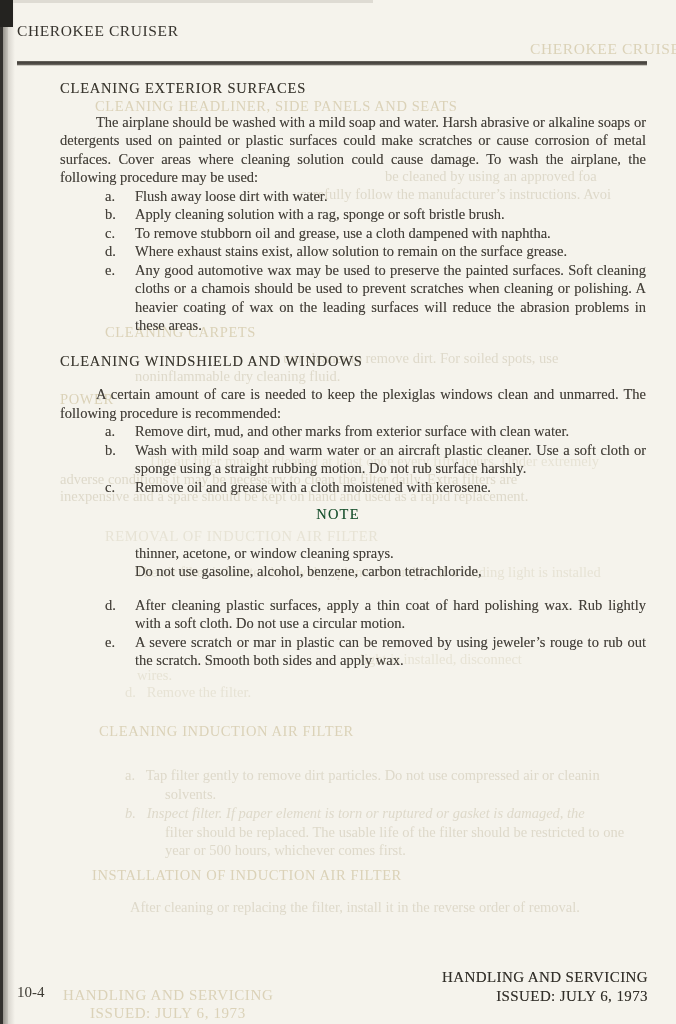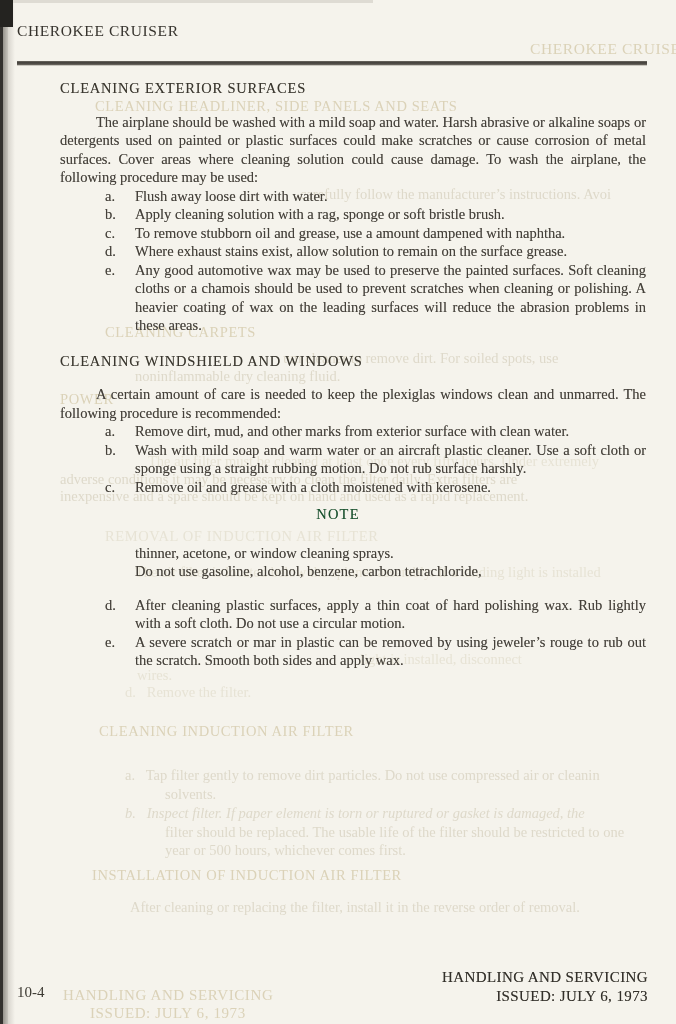--- a/index.html
+++ b/index.html
@@ -66,20 +66,21 @@
 
   <div class="edge-dark"></div>
   <div class="edge-gray"></div>
   <div class="edge-fade"></div>
   <div class="corner-smudge"></div>
   <div class="top-sliver"></div>
 
   <div class="ghost-layer">
     <div class="gh" style="left:530px;top:40px;font-size:15.5px;">CHEROKEE CRUISER</div>
     <div class="gh" style="left:95px;top:97px;">CLEANING HEADLINER, SIDE PANELS AND SEATS</div>
+    <div class="gb" style="left:385px;top:167px;">be cleaned by using an approved foa</div>
     <div class="gb" style="left:300px;top:185px;">carefully follow the manufacturer’s instructions. Avoi</div>
     <div class="gh" style="left:105px;top:323px;">CLEANING CARPETS</div>
     <div class="gb" style="left:283px;top:349px;">um cleaner to remove dirt. For soiled spots, use</div>
     <div class="gb" style="left:135px;top:367px;">noninflammable dry cleaning fluid.</div>
     <div class="gh" style="left:60px;top:390px;">POWER</div>
     <div class="gf" style="left:148px;top:452px;">The air filter must be cleaned at least once every fifty hours. Under extremely</div>
     <div class="gb" style="left:60px;top:470px;">adverse conditions it may be necessary to clean the filter daily. Extra filters are</div>
     <div class="gb" style="left:60px;top:487px;">inexpensive and a spare should be kept on hand and used as a rapid replacement.</div>
     <div class="gf" style="left:105px;top:527px;letter-spacing:.6px;">REMOVAL OF INDUCTION AIR FILTER</div>
     <div class="gf" style="left:135px;top:563px;">The air filter is located below the spinner assembly. If a landing light is installed</div>
@@ -109,21 +110,21 @@
       <div class="item">
         <span class="marker">a.</span>
         <span class="itext">Flush away loose dirt with water.</span>
       </div>
       <div class="item">
         <span class="marker">b.</span>
         <span class="itext">Apply cleaning solution with a rag, sponge or soft bristle brush.</span>
       </div>
       <div class="item">
         <span class="marker">c.</span>
-        <span class="itext">To remove stubborn oil and grease, use a amount dampened with naphtha.</span>
+        <span class="itext">To remove stubborn oil and grease, use a cloth dampened with naphtha.</span>
       </div>
       <div class="item">
         <span class="marker">d.</span>
         <span class="itext">Where exhaust stains exist, allow solution to remain on the surface grease.</span>
       </div>
       <div class="item">
         <span class="marker">e.</span>
         <span class="itext">Any good automotive wax may be used to preserve the painted surfaces. Soft cleaning cloths or a chamois should be used to prevent scratches when cleaning or polishing. A heavier coating of wax on the leading surfaces will reduce the abrasion problems in these areas.</span>
       </div>
     </div>

